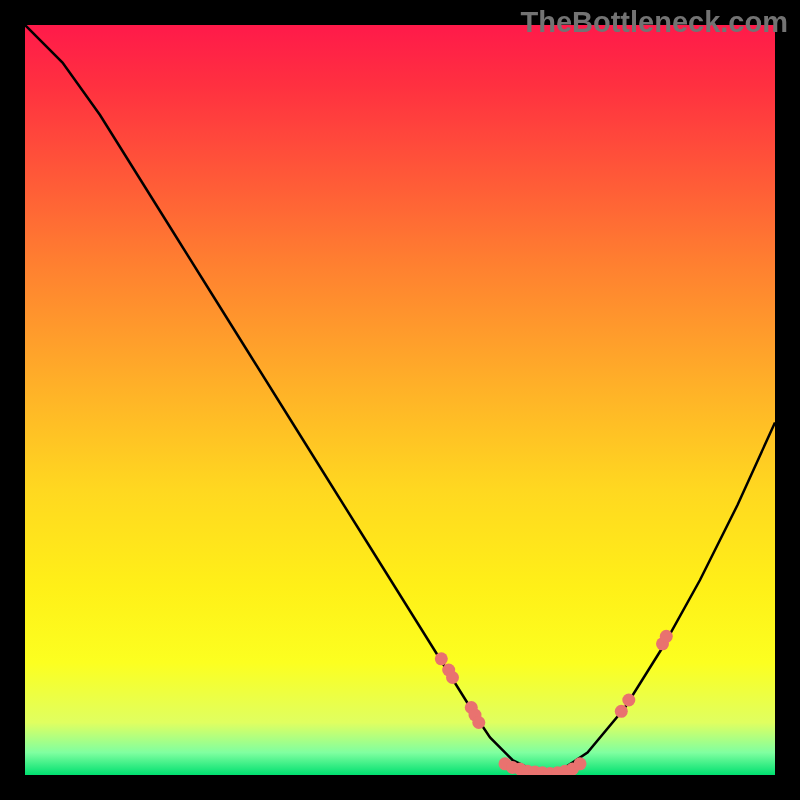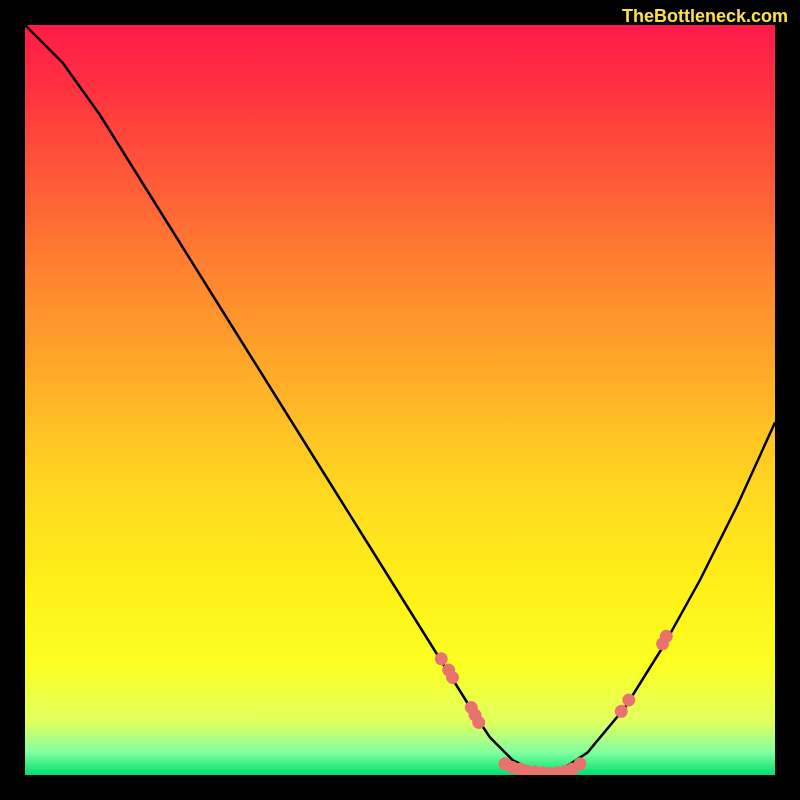--- a/index.html
+++ b/index.html
@@ -8,22 +8,22 @@
     height: 800px;
     background: #000;
     position: relative;
     font-family: Arial, sans-serif;
     overflow: hidden;
   }
   .watermark {
     position: absolute;
     top: 6px;
     right: 12px;
-    color: #fde047;
-    font-size: 18px;
+    color: #737373;
+    font-size: 29px;
     font-weight: bold;
     z-index: 10;
   }
   .plot-area {
     position: absolute;
     left: 25px;
     top: 25px;
     width: 750px;
     height: 750px;
     overflow: hidden;

